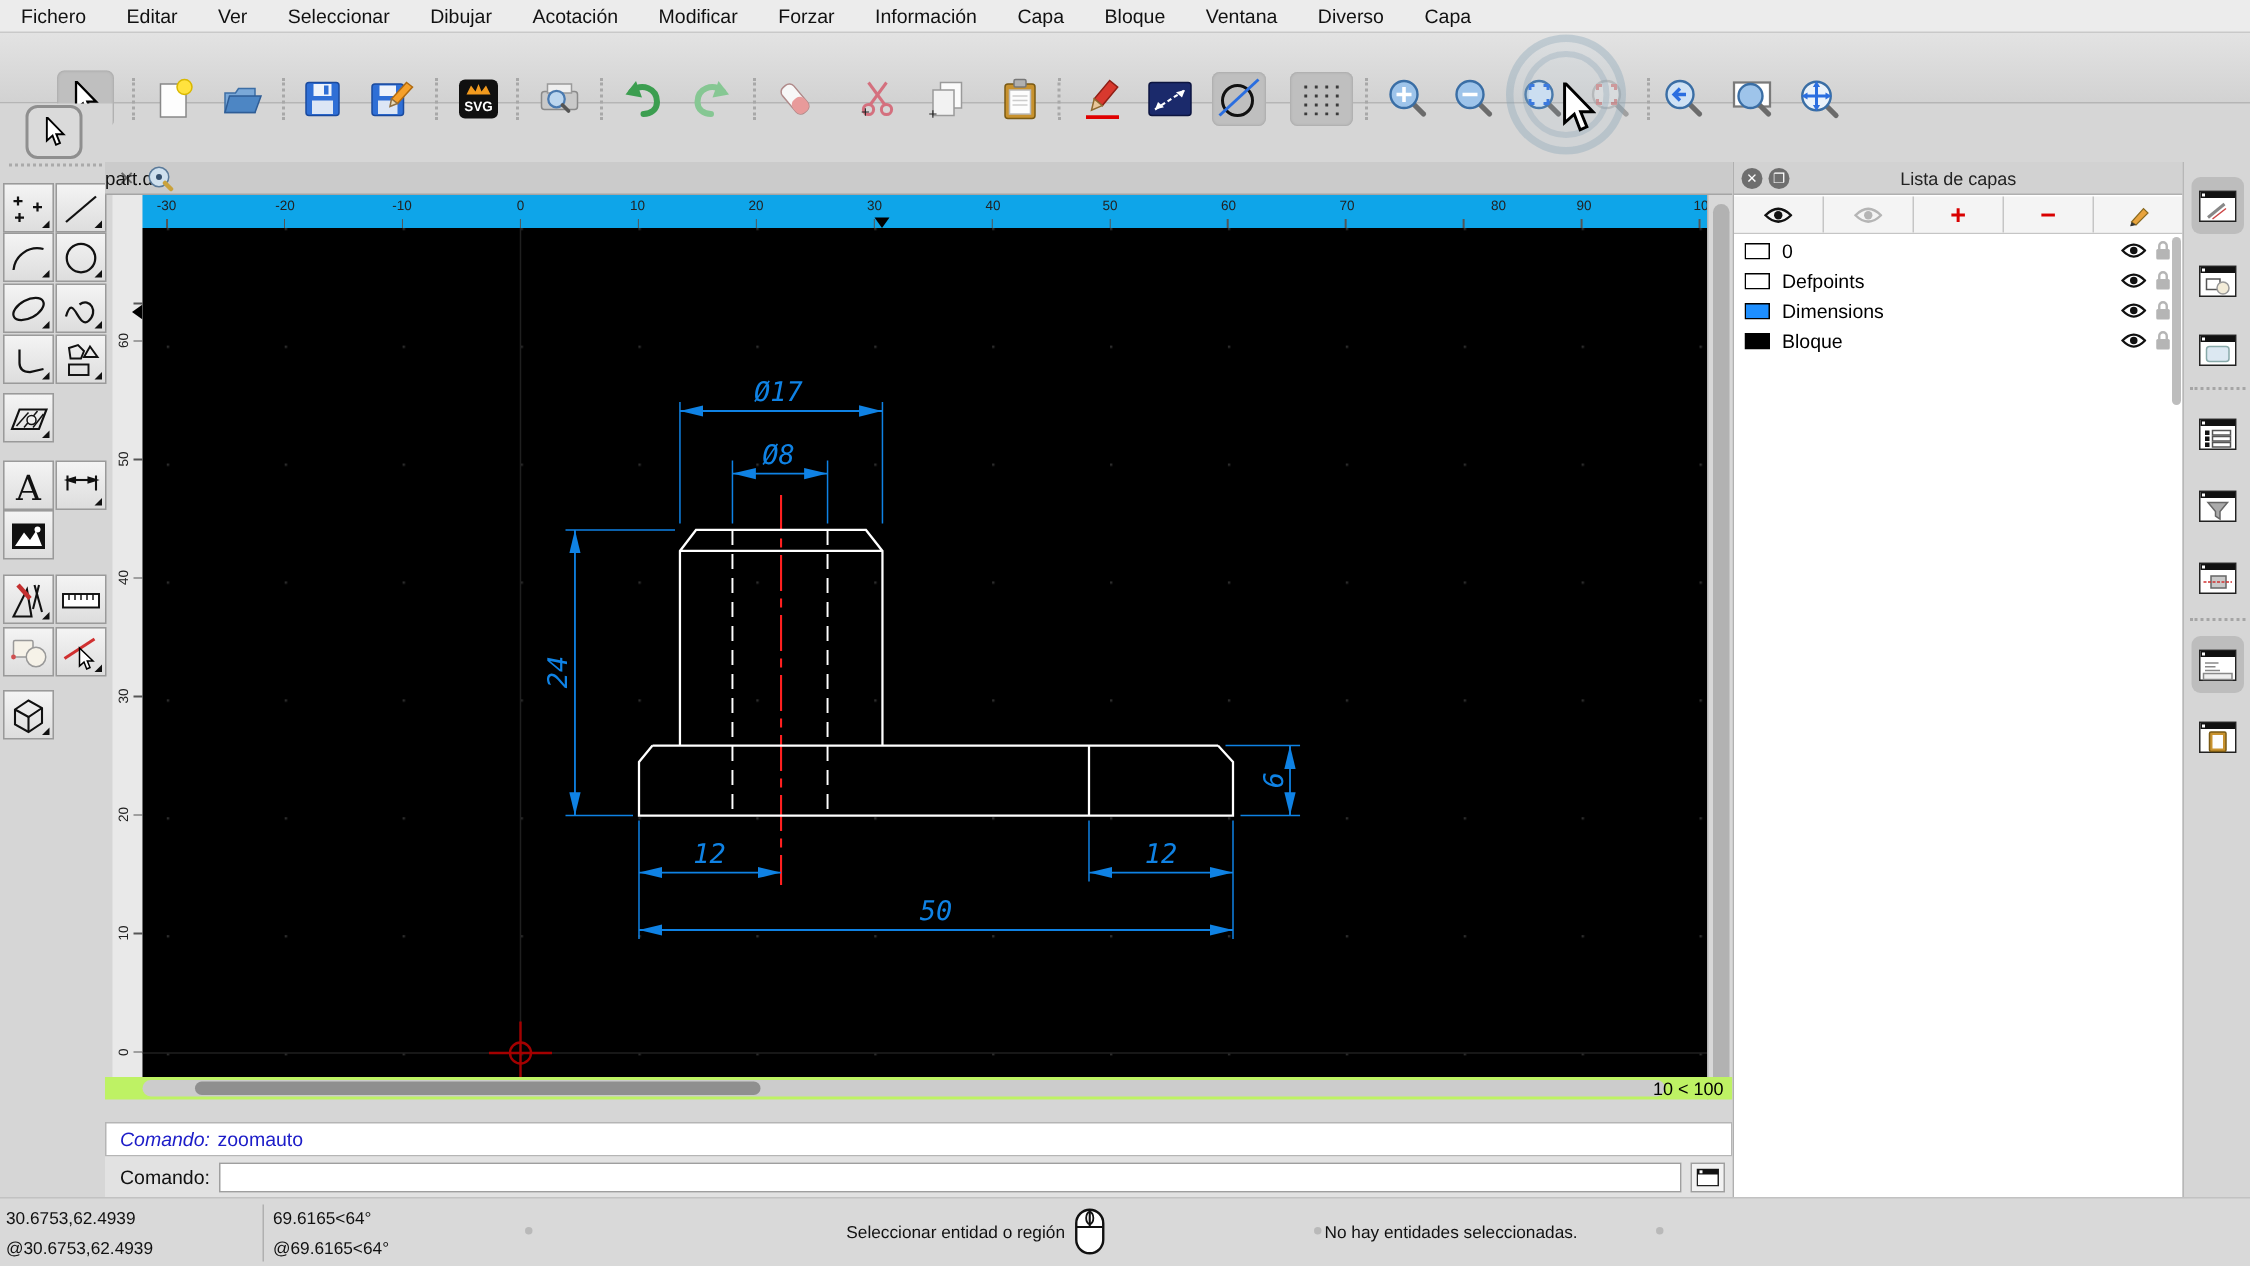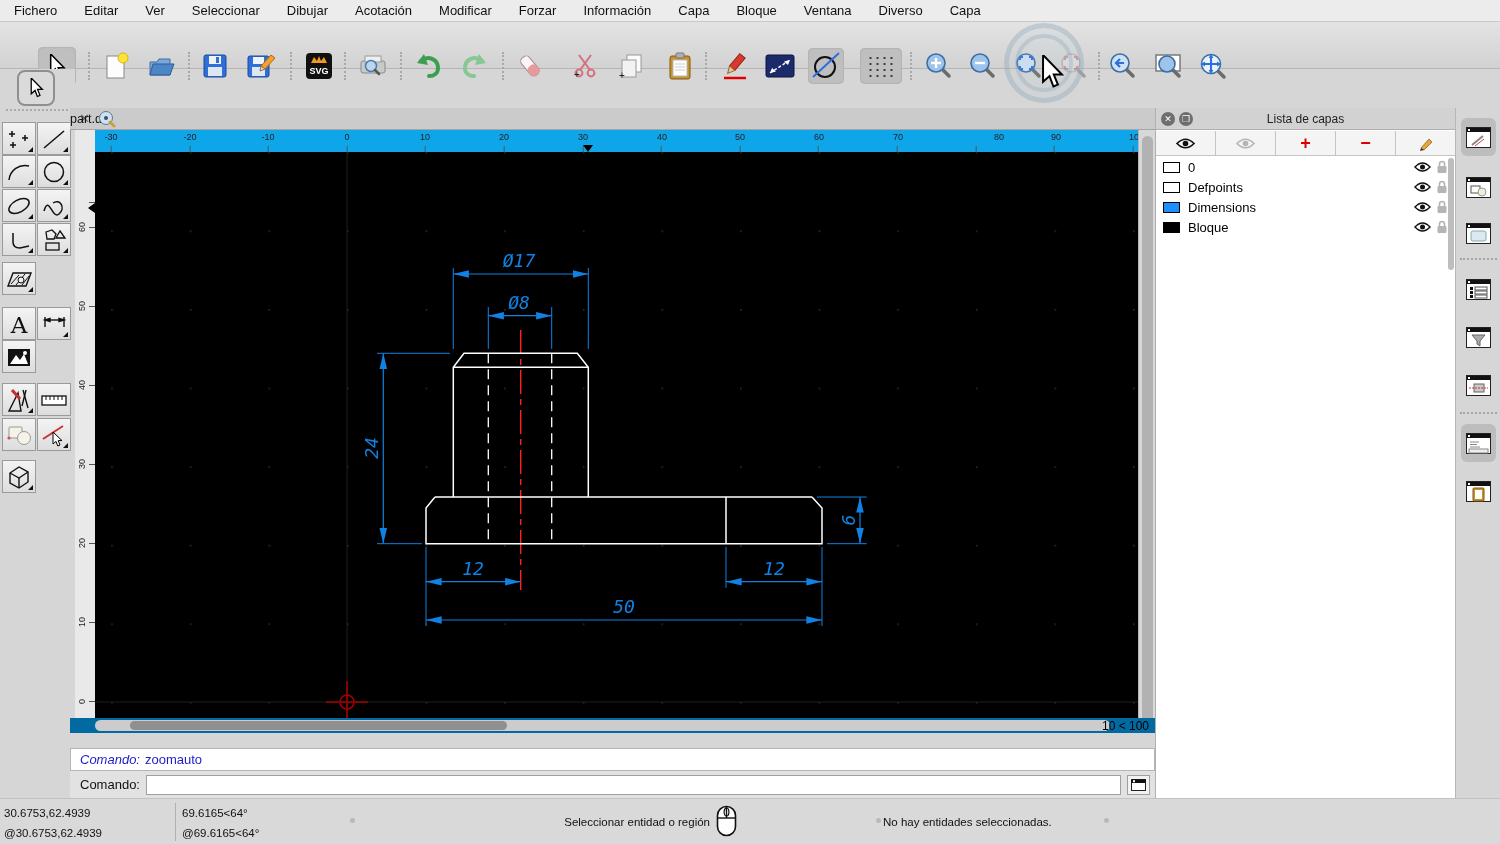--- a/index.html
+++ b/index.html
@@ -48,21 +48,21 @@
           writing-mode:vertical-rl; transform:rotate(180deg); text-align:center; }
   #vmarker { position:absolute; right:0; margin-top:-5px; border-top:5px solid transparent; border-bottom:5px solid transparent; border-right:7px solid #000; }
   #corner { left:75px; top:130px; width:20px; height:22px; background:#e9e9e9; }
 
   
   #canvas { left:95px; top:152px; width:1043px; height:578px; background:#000; }
 
   
   #vscroll { left:1138px; top:130px; width:17px; height:603px; background:#d8d8d8; border-left:1px solid #b5b5b5; }
   #vscroll .thumb { position:absolute; left:3px; top:6px; width:11px; height:590px; background:#b2b2b2; border-radius:6px; }
-  #hscroll-row { left:70px; top:718px; width:1085px; height:15px; background:#0369a1; }
+  #hscroll-row { left:70px; top:718px; width:1085px; height:15px; background:#bef264; }
   #hscroll { position:absolute; left:25px; top:2px; width:1015px; height:11px; background:#cccccc; border-radius:6px; }
   #hscroll .thumb { position:absolute; left:35px; top:1px; width:377px; height:9px; background:#8f8f8f; border-radius:5px; }
   #grid-status { position:absolute; right:6px; top:1px; font-size:12px; color:#000; }
 
   
   #cmd-history { left:70px; top:748px; width:1085px; height:23px; background:#fff; border:1px solid #b5b5b5;
                  display:flex; align-items:center; padding-left:9px; font-size:13px; color:#1c1cc8; }
   #cmd-history .lbl { font-style:italic; margin-right:5px; }
   #cmd-row { left:70px; top:771px; width:1085px; height:27px; background:#e2e2e2; display:flex; align-items:center; }
   #cmd-row .lbl { font-size:13px; color:#111; margin:0 6px 0 10px; }

